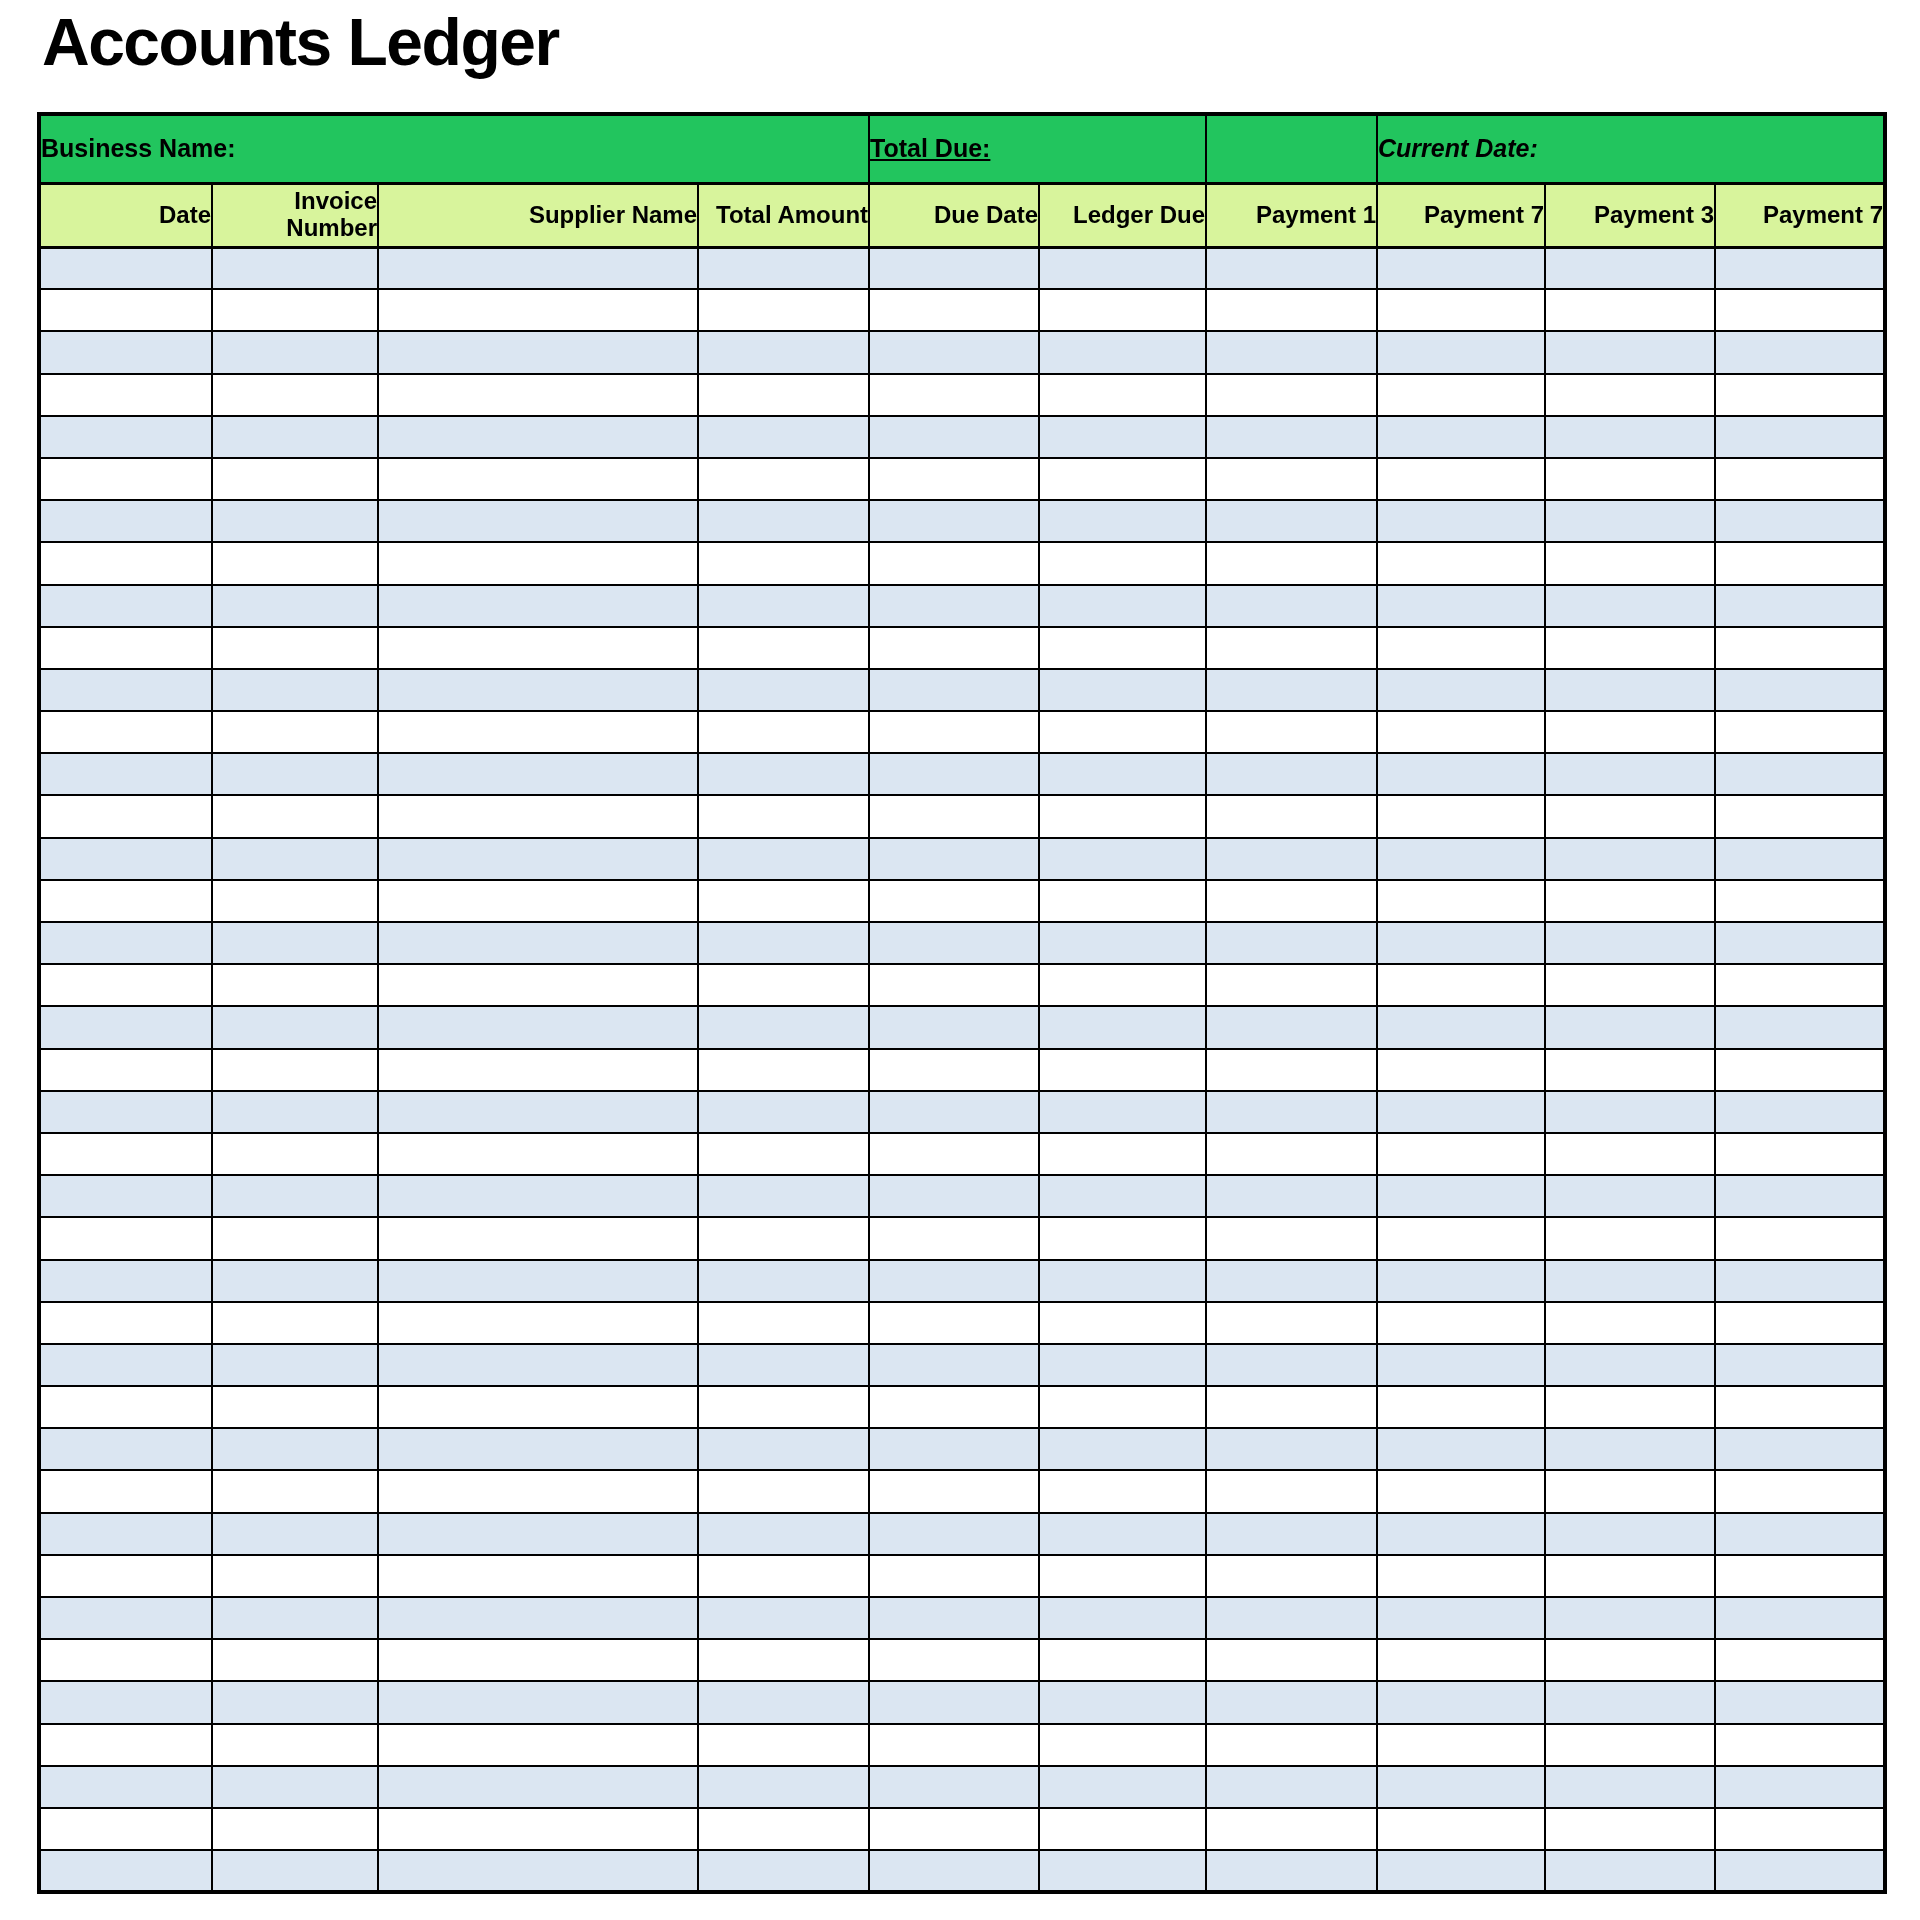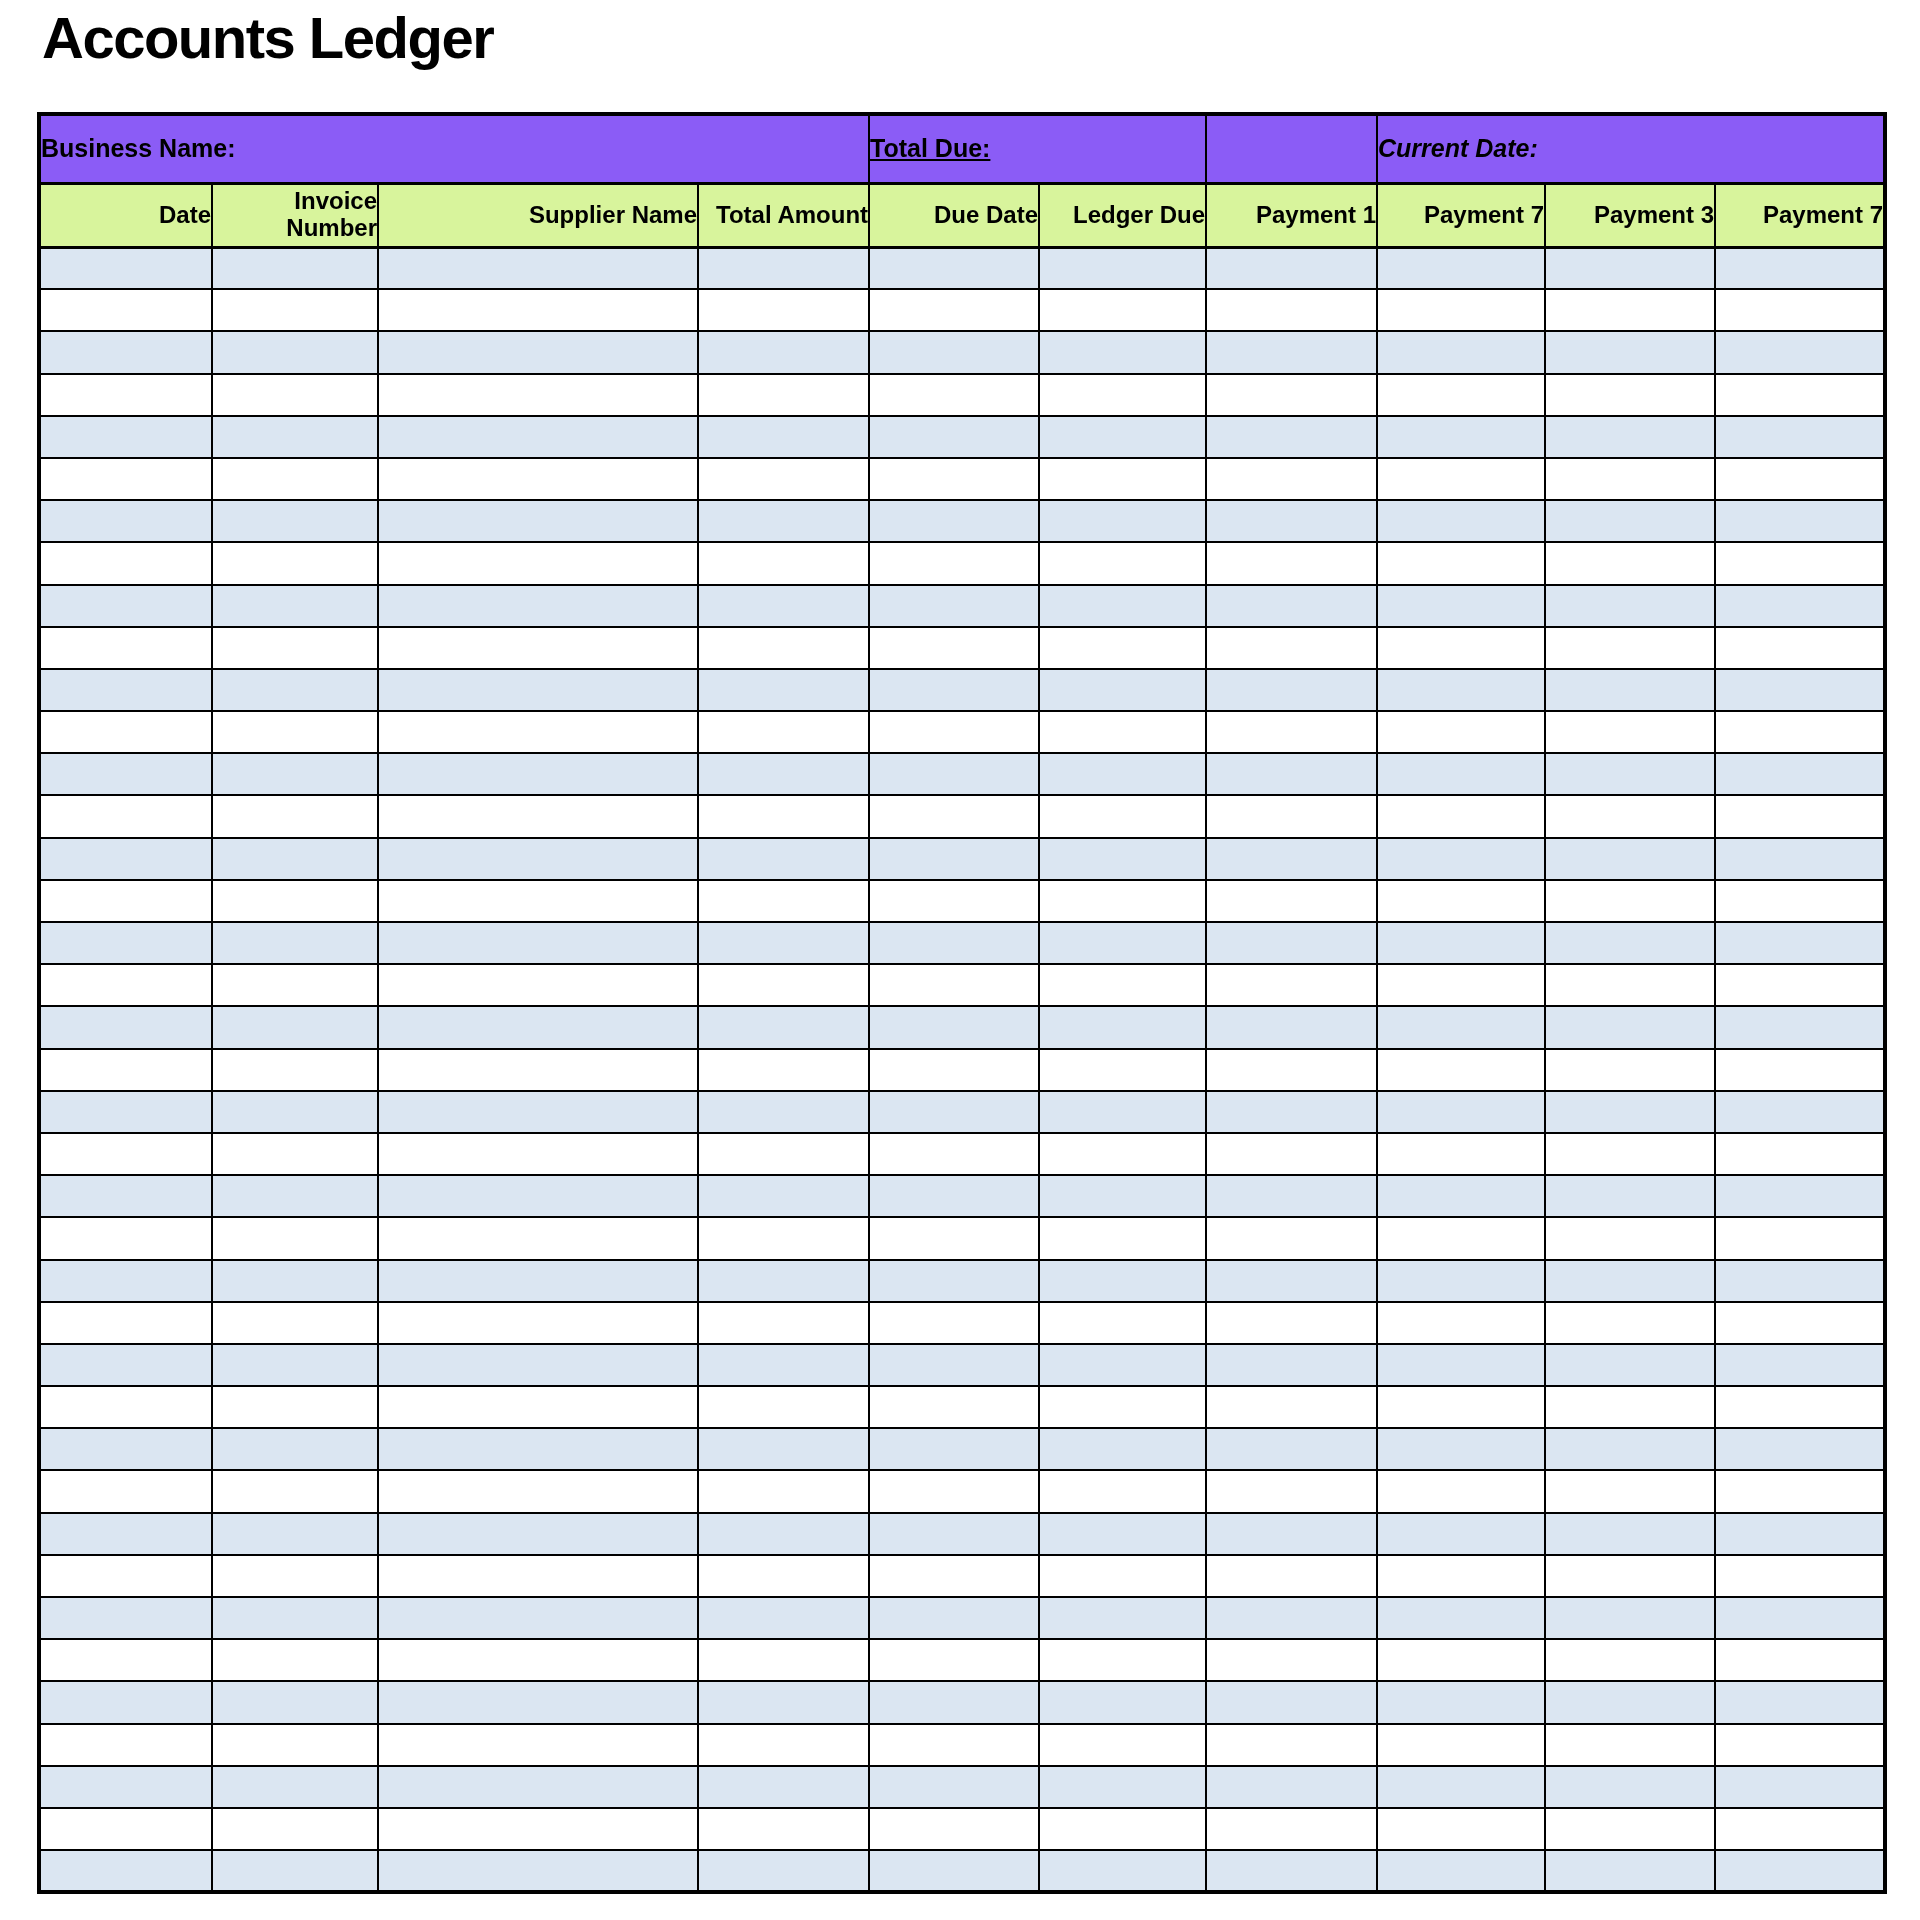--- a/index.html
+++ b/index.html
@@ -7,41 +7,41 @@
     width: 1920px; height: 1920px;
     background: #ffffff;
     font-family: "Liberation Sans", sans-serif;
     color: #000;
     position: relative;
     overflow: hidden;
   }
   .page-title {
     position: absolute;
     left: 42px; top: 4px;
-    font-size: 58px;
+    font-size: 66px;
     font-weight: 700;
     letter-spacing: -1.5px;
     white-space: nowrap;
   }
   table.ledger {
     position: absolute;
     left: 37px; top: 112px;
     width: 1846px;
     table-layout: fixed;
     border-collapse: collapse;
     border: 4px solid var(--border-color, #000);
   }
   table.ledger td, table.ledger th {
     border: 2px solid var(--border-color, #000);
     padding: 0;
     overflow: hidden;
   }
   tr.info-row td {
     height: 69px;
-    background: #8b5cf6;
+    background: #22c55e;
     font-weight: 700;
     font-size: 25px;
     vertical-align: middle;
   }
   td.info-business  { padding-left: 86px; }
   td.info-totaldue  { padding-left: 6px; text-decoration: underline; }
   td.info-currentdate { vertical-align: bottom; padding-left: 12px; padding-bottom: 3px; font-style: italic; }
   tr.header-row th {
     height: 64px;
     background: var(--header-green, #d8f49c);

